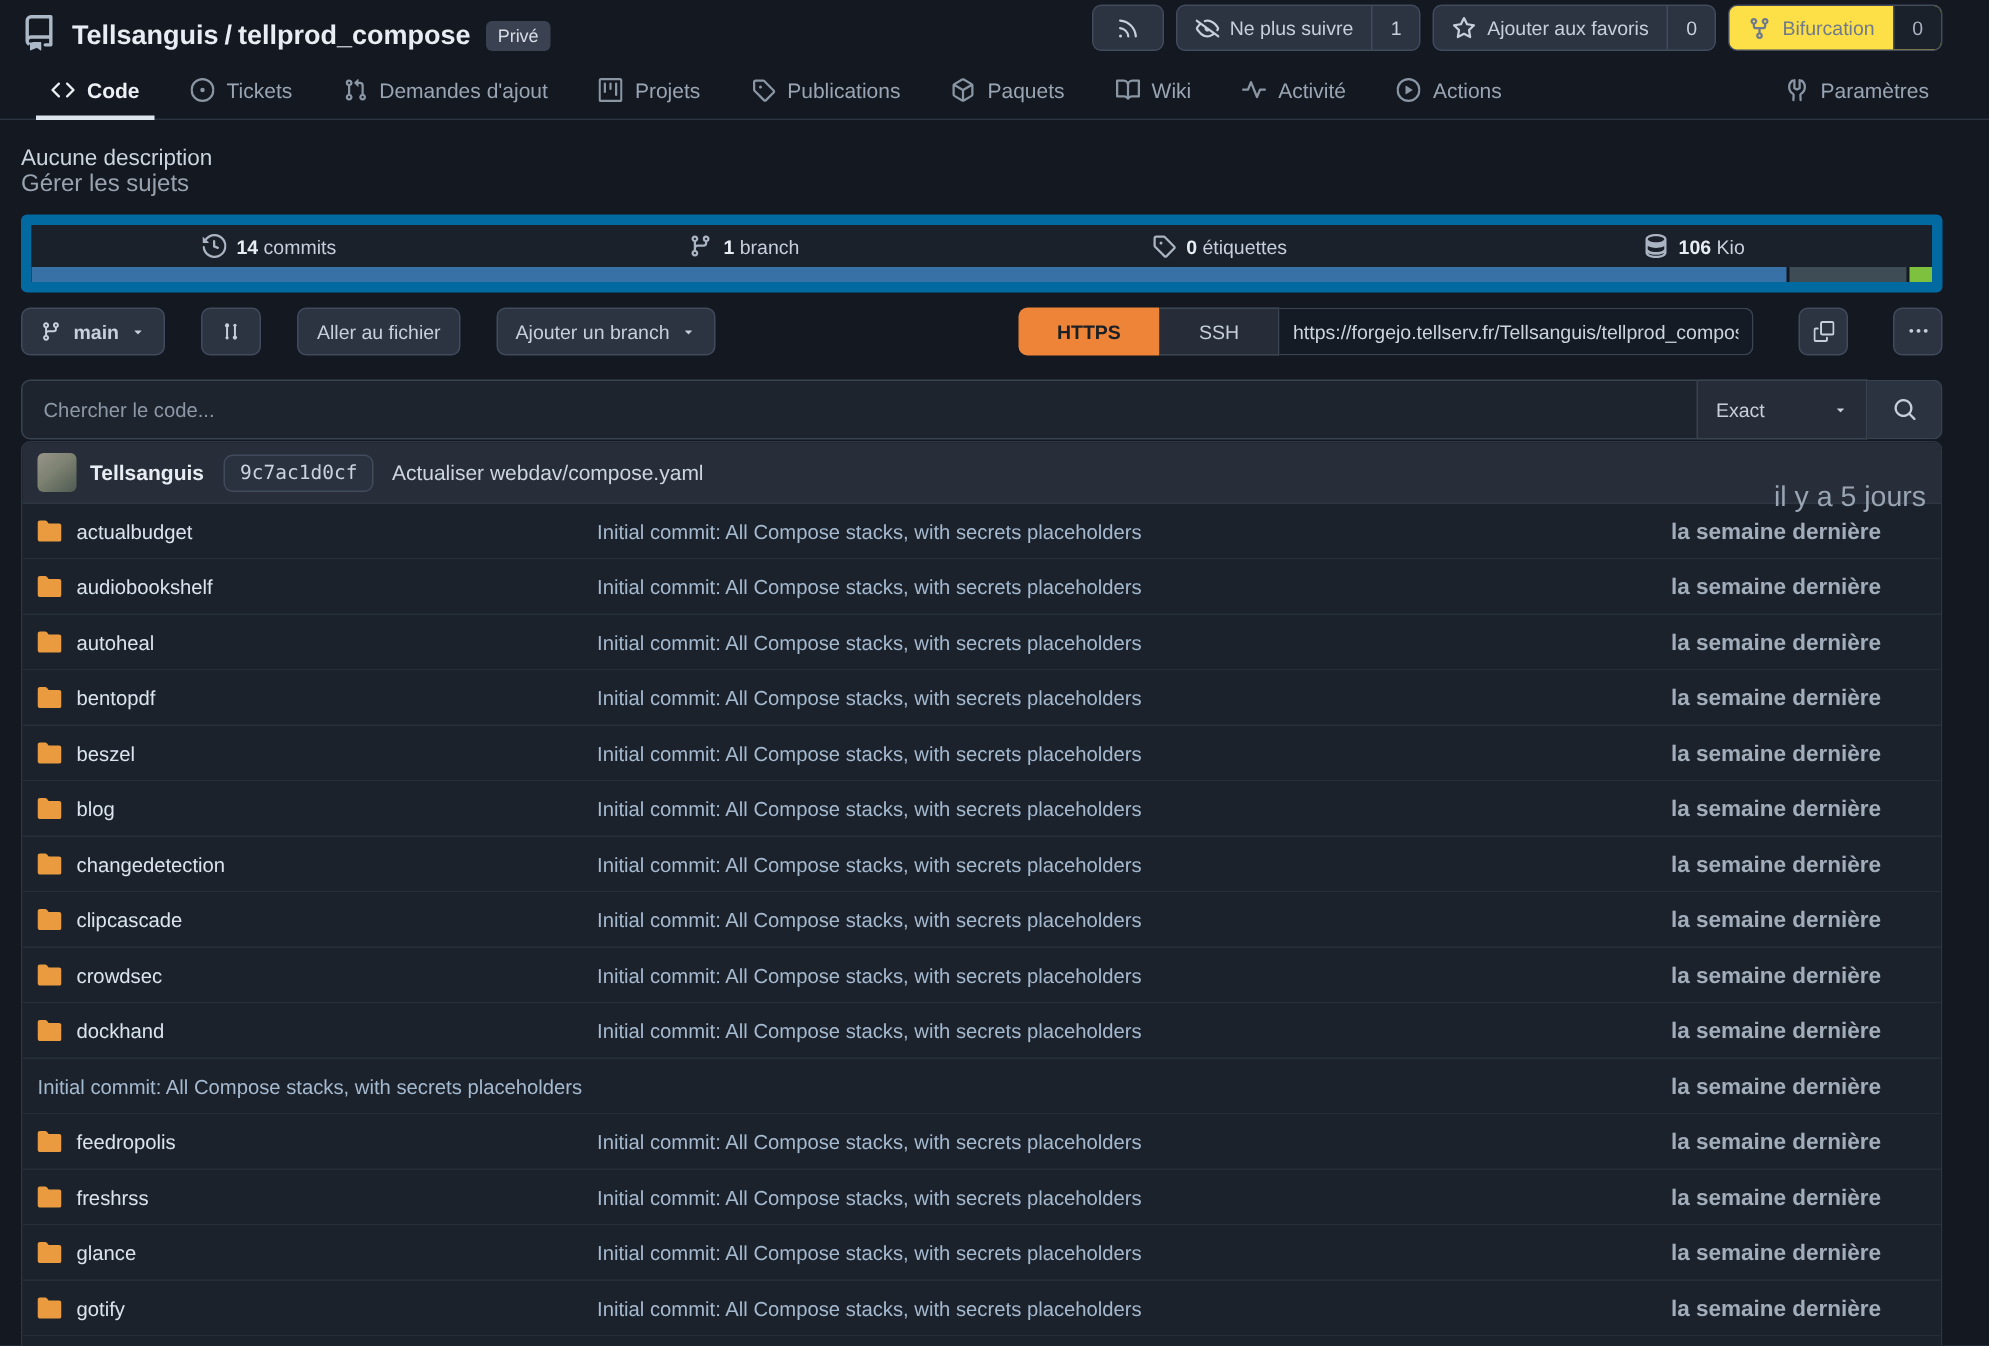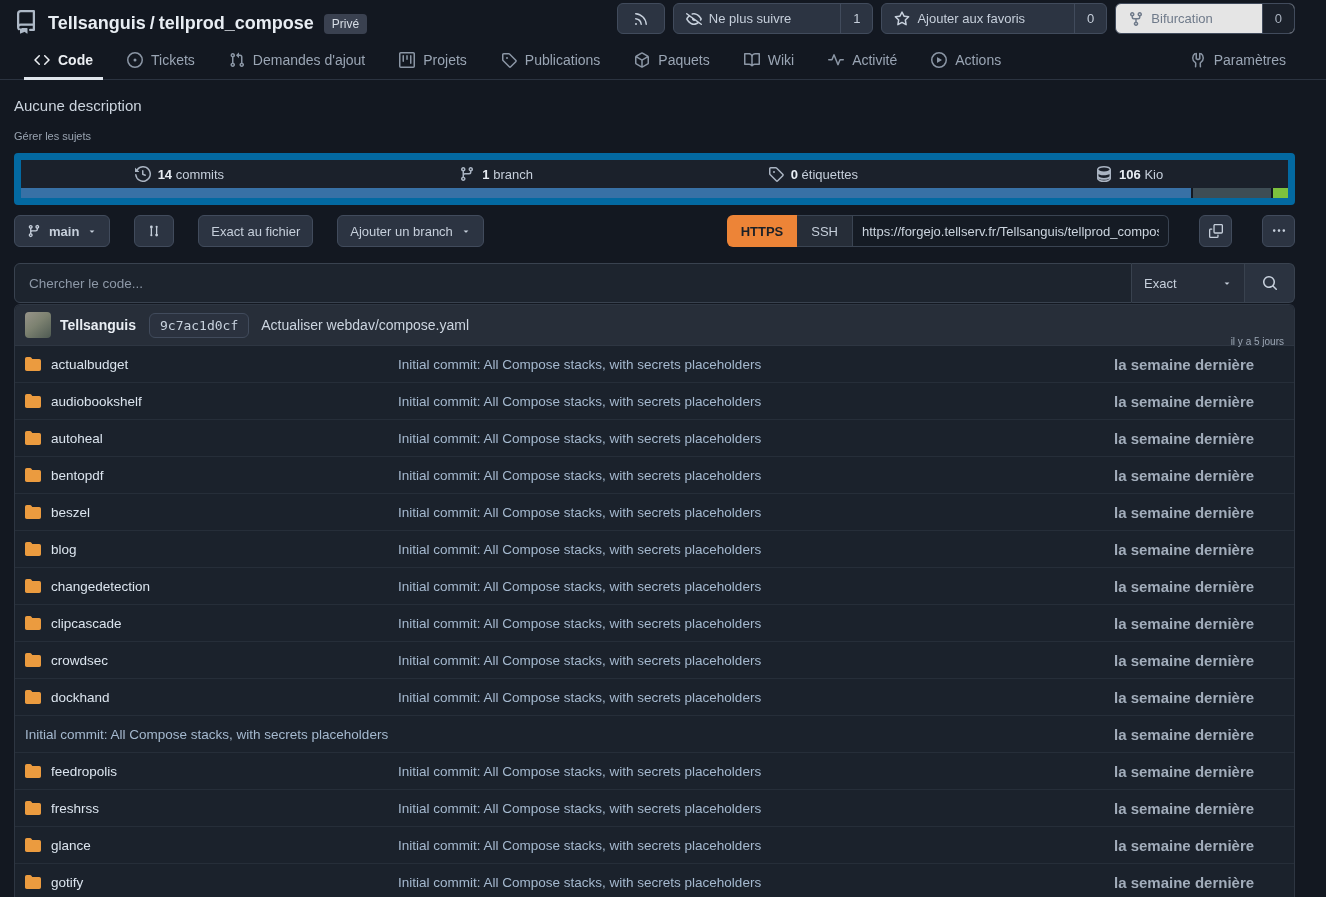--- a/index.html
+++ b/index.html
@@ -15,62 +15,62 @@
 
   
   .repo-header { display:flex; align-items:flex-end; padding-top:13px; height:34px; }
   .repo-icon { width:24px; height:24px; fill:#aeb9c7; }
   .repo-title { margin-left:10px; font-size:18px; font-weight:700; color:#e8edf3; white-space:nowrap; }
   .repo-title .sep { margin:0 4px; color:#e8edf3; }
   .visibility-badge { margin-left:10px; font-size:12px; font-weight:400; color:#d8dee6;
     background:#3a4150; border-radius:4px; padding:3px 8px; }
   .header-actions { margin-left:auto; display:flex; gap:8px; align-items:center; }
   .btn-group { display:flex; align-items:stretch; height:31px; background:#2c3442;
-    border:1px solid #414b5c; border-radius:6px; overflow:hidden; font-size:13px; color:#c6cfdb;gap:37px; }
+    border:1px solid #414b5c; border-radius:6px; overflow:hidden; font-size:13px; color:#c6cfdb; }
   .btn-seg { display:flex; align-items:center; gap:7px; padding:0 12px; cursor:pointer; }
   .btn-count { display:flex; align-items:center; padding:0 12px; border-left:1px solid #414b5c; }
   .icon-btn { width:46px; justify-content:center; }
-  .btn-group.disabled { color:#6f7a8a; background:#e5e5e5; }
+  .btn-group.disabled { color:#6f7a8a; background:#fde047; }
   .btn-group.disabled .btn-count { background:#1b212b; color:#aab3c0; }
 
   
   .tabs { display:flex; align-items:stretch; margin-top:6px; padding-left:24px; padding-right:30px;
     border-bottom:1px solid #2b3340; height:40px; }
   .tab { display:flex; align-items:center; gap:8px; padding:0 10px; margin-right:14px;
     color:#9aa5b4; font-size:14px; cursor:pointer; position:relative;justify-content:space-between; }
   .tab .icon { color:#8b96a5; }
   .tab.active { color:#eceff3; font-weight:700; }
   .tab.active .icon { color:#eceff3; }
   .tab.active::after { content:""; position:absolute; left:0; right:0; bottom:-1px; height:3px; background:#dfe5ec; }
   .tab-spacer { flex:1; }
   .tab.settings { margin-right:0; }
 
   
   .description { margin-top:17px; font-size:15px; color:#ccd4de; }
-  .topics-link { margin-top:16px; font-size:11px; color:#99a3b0; cursor:pointer; }
+  .topics-link { margin-top:0; font-size:16px; color:#99a3b0; cursor:pointer; }
 
   
   .stats-box { margin-top:11px; border:7px solid #0369a1; border-radius:4px; overflow:hidden; }
   .stats-row { display:flex; height:28px; align-items:center; background:#1b212b; }
   .stat-cell { flex:1; display:flex; align-items:center; justify-content:center; gap:7px;
     font-size:13px; color:#c6cfdb; cursor:pointer; }
   .stat-cell .icon { color:#aab4c2; }
   .stat-cell b { color:#e8edf3; }
   .language-bar { display:flex; height:10px; gap:2px; background:#131821; }
   .lang-seg { height:100%; }
 
   
   .toolbar { margin-top:10px; display:flex; align-items:center; gap:24px; }
   .tool-btn { display:flex; align-items:center; gap:8px; height:32px; padding:0 12px;
     background:#2c3442; border:1px solid #414b5c; border-radius:6px;
     font-size:13px; color:#c6cfdb; cursor:pointer; white-space:nowrap; }
   .tool-btn .icon { width:14px; height:14px; }
   .caret { width:10px; height:10px; fill:currentColor; }
   .clone-group { margin-left:auto; display:flex; align-items:stretch; height:32px; }
-  .clone-proto { display:flex; align-items:center; padding:0 14px; font-size:13px; cursor:pointer; }
+  .clone-proto { display:flex; align-items:center; padding:0 26px; font-size:13px; cursor:pointer; }
   .clone-proto.https { background:#ed8437; color:#1b2027; font-weight:700; border-radius:6px 0 0 6px; }
   .clone-proto.ssh { background:#262d38; color:#c6cfdb; border:1px solid #3a4452; border-left:none; }
   .clone-url { width:316px; background:#151b24; border:1px solid #3a4452; border-left:none;
     color:#cbd4de; font-size:13px; padding:0 9px; outline:none; border-radius:0 6px 6px 0;
     font-family:"Liberation Sans",sans-serif; }
   .mini-btn { display:flex; align-items:center; justify-content:center; width:33px; height:32px;
     margin-left:6px; background:#2c3442; border:1px solid #414b5c; border-radius:6px;
     color:#c6cfdb; cursor:pointer; }
 
   
@@ -91,21 +91,21 @@
   .commit-header { display:flex; align-items:center; height:41px; padding:0 10px;
     background:#272e39; border-bottom:1px solid #2e3642; }
   .avatar { width:26px; height:26px; border-radius:4px; flex:none;
     background:linear-gradient(140deg,#97948a 0%,#7d8271 45%,#4e5a52 100%); }
   .commit-author { margin-left:9px; font-weight:700; color:#e8edf3; font-size:14px; cursor:pointer; }
   .sha-chip { margin-left:13px; font-family:"DejaVu Sans Mono", monospace; font-size:13px;
     color:#c9d3df; background:#2b323f; border:1px solid #414b5c; border-radius:6px;
     padding:4px 10px; cursor:pointer; }
   .commit-message { margin-left:12px; color:#ccd5e0; font-size:14px; cursor:pointer;
     white-space:nowrap; overflow:hidden; }
-  .commit-age { margin-left:auto; color:#9aa5b3; font-size:10px; white-space:nowrap;margin-top:33px; }
+  .commit-age { margin-left:auto; color:#9aa5b3; font-size:19px; white-space:nowrap;margin-top:33px; }
   .file-row { display:flex; align-items:center; height:37px; padding:0 10px;
     background:#1b222c; border-bottom:1px solid #262e39; }
   .file-name-cell { width:373px; display:flex; align-items:center; gap:10px; flex:none; }
   .folder-icon { width:16px; height:16px; fill:#eb9b3f; }
   .file-name { color:#dbe4ee; font-size:13.5px; cursor:pointer; }
   .file-message { flex:1; color:#a5b9cf; font-size:13.5px; cursor:pointer;
     white-space:nowrap; overflow:hidden; }
   .file-date { width:170px; color:#a2adbb; font-size:15px; white-space:nowrap;font-weight:bold; }
 </style>
 </head>
@@ -279,21 +279,21 @@
       <svg class="icon" viewBox="0 0 16 16" fill="none" stroke="currentColor" stroke-width="1.5">
           <circle cx="5" cy="3.4" r="1.6" fill="currentColor" stroke="none"></circle>
           <path d="M5 5.2v7.4" stroke-linecap="round"></path>
           <circle cx="5" cy="12.8" r="1.2" fill="currentColor" stroke="none"></circle>
           <circle cx="11" cy="12.6" r="1.6" fill="currentColor" stroke="none"></circle>
           <path d="M11 10.8V3.4" stroke-linecap="round"></path>
           <circle cx="11" cy="3.2" r="1.2" fill="currentColor" stroke="none"></circle>
         </svg>
     </div>
     <div class="tool-btn">
-      <span>Exact au fichier</span>
+      <span>Aller au fichier</span>
     </div>
     <div class="tool-btn">
       <span>Ajouter un branch</span>
       <svg class="caret" viewBox="0 0 16 16">
           <path d="m4.427 7.427 3.396 3.396a.25.25 0 0 0 .354 0l3.396-3.396A.25.25 0 0 0 11.396 7H4.604a.25.25 0 0 0-.177.427Z"></path>
         </svg>
     </div>
     <div class="clone-group">
       <span class="clone-proto https">HTTPS</span>
       <span class="clone-proto ssh">SSH</span>

